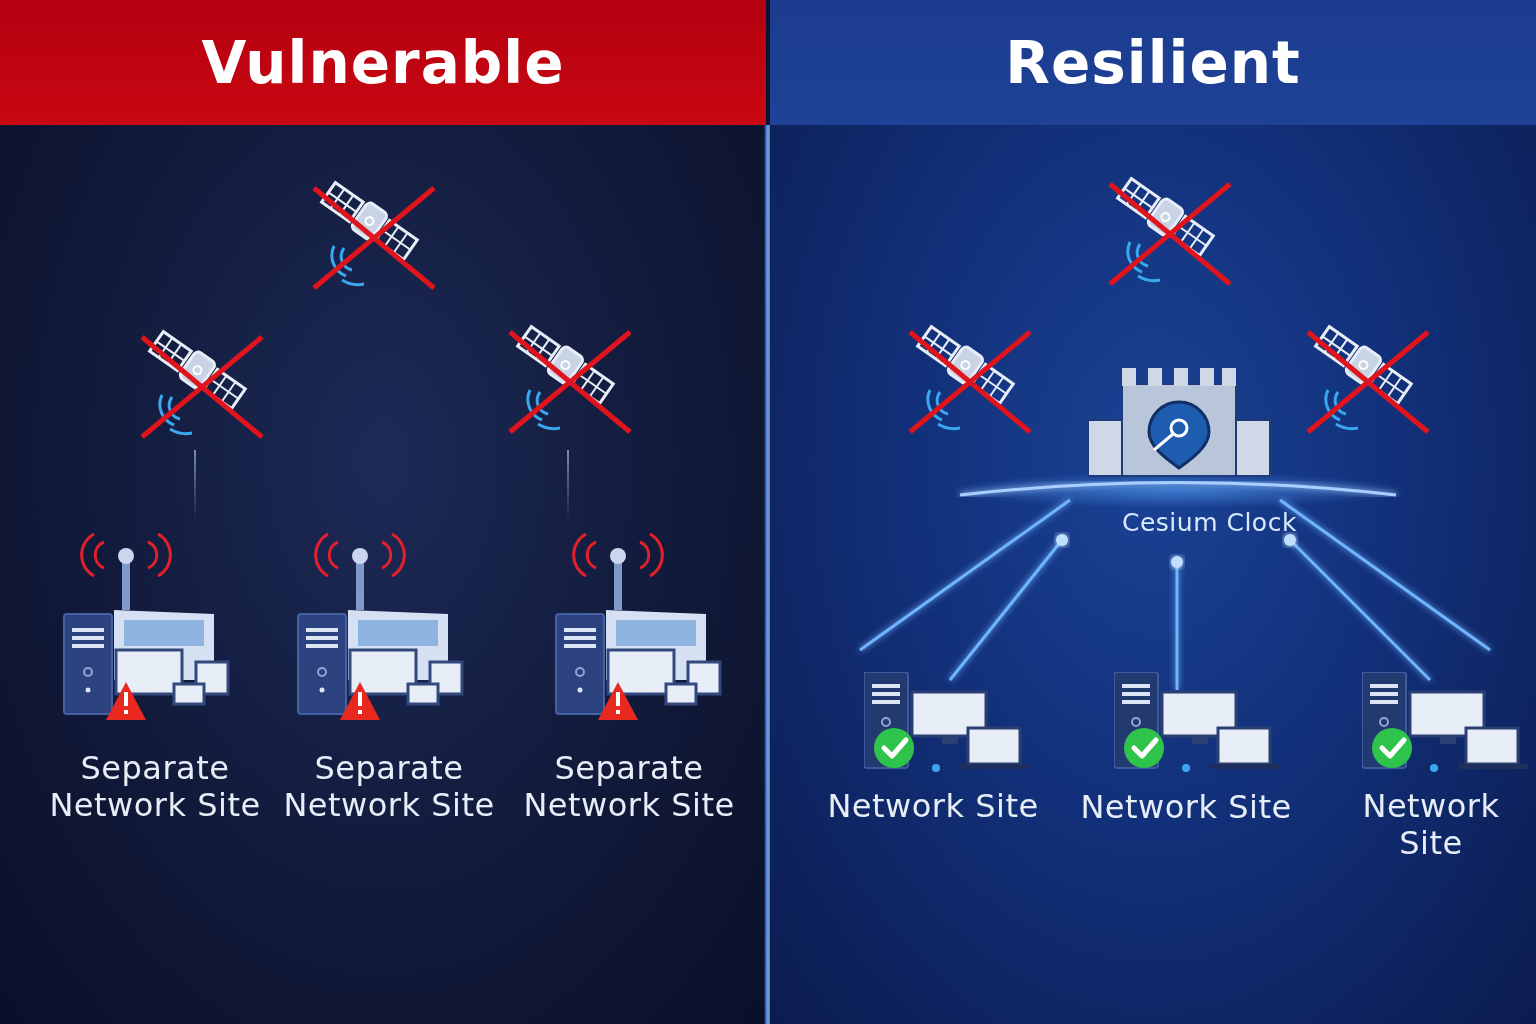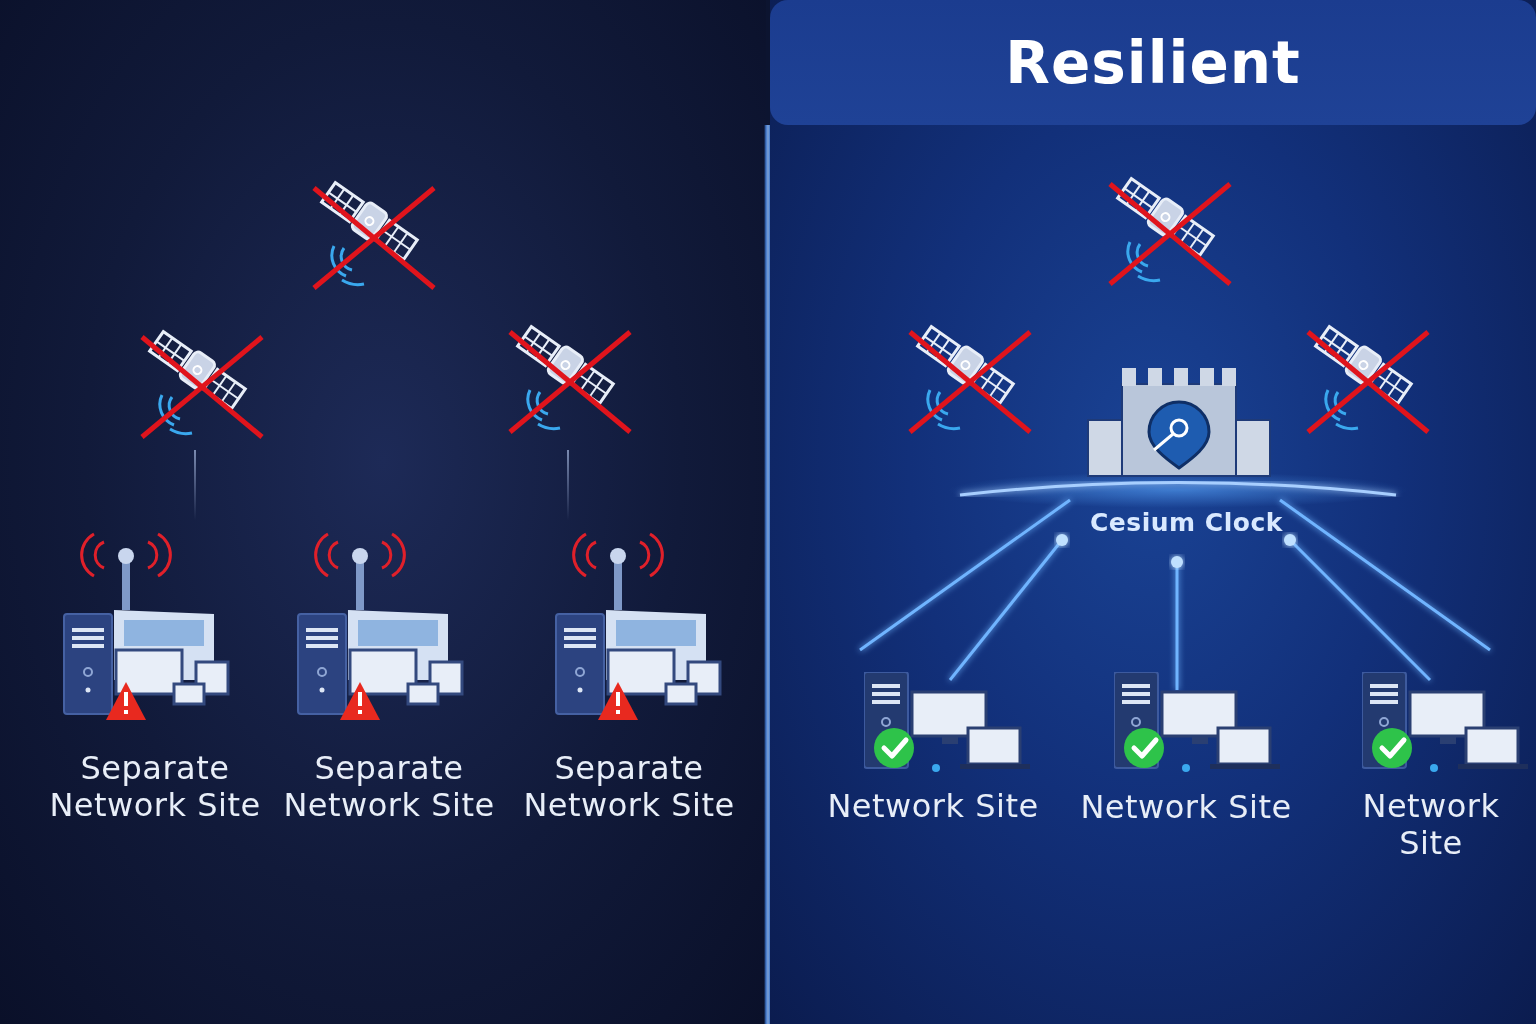--- a/index.html
+++ b/index.html
@@ -3,25 +3,25 @@
 <meta charset="utf-8">
 <style>
   html,body{margin:0;padding:0;}
   body{width:1536px;height:1024px;overflow:hidden;position:relative;font-family:"DejaVu Sans",sans-serif;background:#0c1430;}
   .panel{position:absolute;top:0;height:1024px;overflow:hidden;}
   .panel.left{left:0;width:766px;background:radial-gradient(ellipse at 50% 45%,#1d2a57 0%,#111a3a 55%,#0a1029 100%);}
   .panel.right{left:770px;width:766px;background:radial-gradient(ellipse at 50% 45%,#1a4395 0%,#12307a 45%,#0b1c4f 100%);}
   .divider{position:absolute;left:764px;top:125px;width:8px;height:899px;background:linear-gradient(90deg,transparent,#4a8df0,#9cc6ff,#4a8df0,transparent);opacity:.8;}
   .banner{position:absolute;top:0;left:0;width:100%;height:125px;display:flex;align-items:center;justify-content:center;}
   .banner.red{background:linear-gradient(180deg,#b50010,#c80812);}
-  .banner.blue{background:linear-gradient(180deg,#1b3c8f,#1f4296);border-radius:18px;}
+  .banner.blue{background:linear-gradient(180deg,#1b3c8f,#1f4296);}
   .banner span{color:#fff;font-family:"DejaVu Sans",sans-serif;font-weight:bold;font-size:58px;letter-spacing:1px;}
   .abs{position:absolute;}
   .label{position:absolute;color:#e8eef8;font-size:32px;text-align:center;line-height:37px;letter-spacing:.5px;}
-  .cesium-label{position:absolute;color:#d9e9ff;font-size:25px;left:1090px;top:508px;letter-spacing:.5px;font-weight:bold;}
+  .cesium-label{position:absolute;color:#d9e9ff;font-size:25px;left:1122px;top:508px;letter-spacing:.5px;}
 </style>
 </head>
 <body>
 
 <svg width="0" height="0" style="position:absolute">
   <defs>
     <g id="sat">
 
       <g transform="rotate(35 60 50)">
         <rect x="10" y="32" width="34" height="24" fill="none" stroke="#e8eef8" stroke-width="3"></rect>
@@ -74,20 +74,23 @@
       <rect x="104" y="56" width="52" height="36" fill="#e8eef8" stroke="#2a3f72" stroke-width="3"></rect>
       <rect x="96" y="92" width="70" height="5" fill="#1e2f5c"></rect>
       <circle cx="72" cy="96" r="4" fill="#3aa8ee"></circle>
       <circle cx="30" cy="76" r="20" fill="#2ec34a"></circle>
       <path d="M20 76 L28 84 L42 68" fill="none" stroke="#fff" stroke-width="5" stroke-linecap="round" stroke-linejoin="round"></path>
     </g>
   </defs>
 </svg>
 
 <div class="panel left">
+  <div class="banner red">
+    <span>Vulnerable</span>
+  </div>
 
   <svg class="abs" style="left:306px;top:176px" width="136" height="124">
       <use href="#sat"></use>
     </svg>
   <svg class="abs" style="left:134px;top:325px" width="136" height="124">
       <use href="#sat"></use>
     </svg>
   <svg class="abs" style="left:502px;top:320px" width="136" height="124">
       <use href="#sat"></use>
     </svg>

